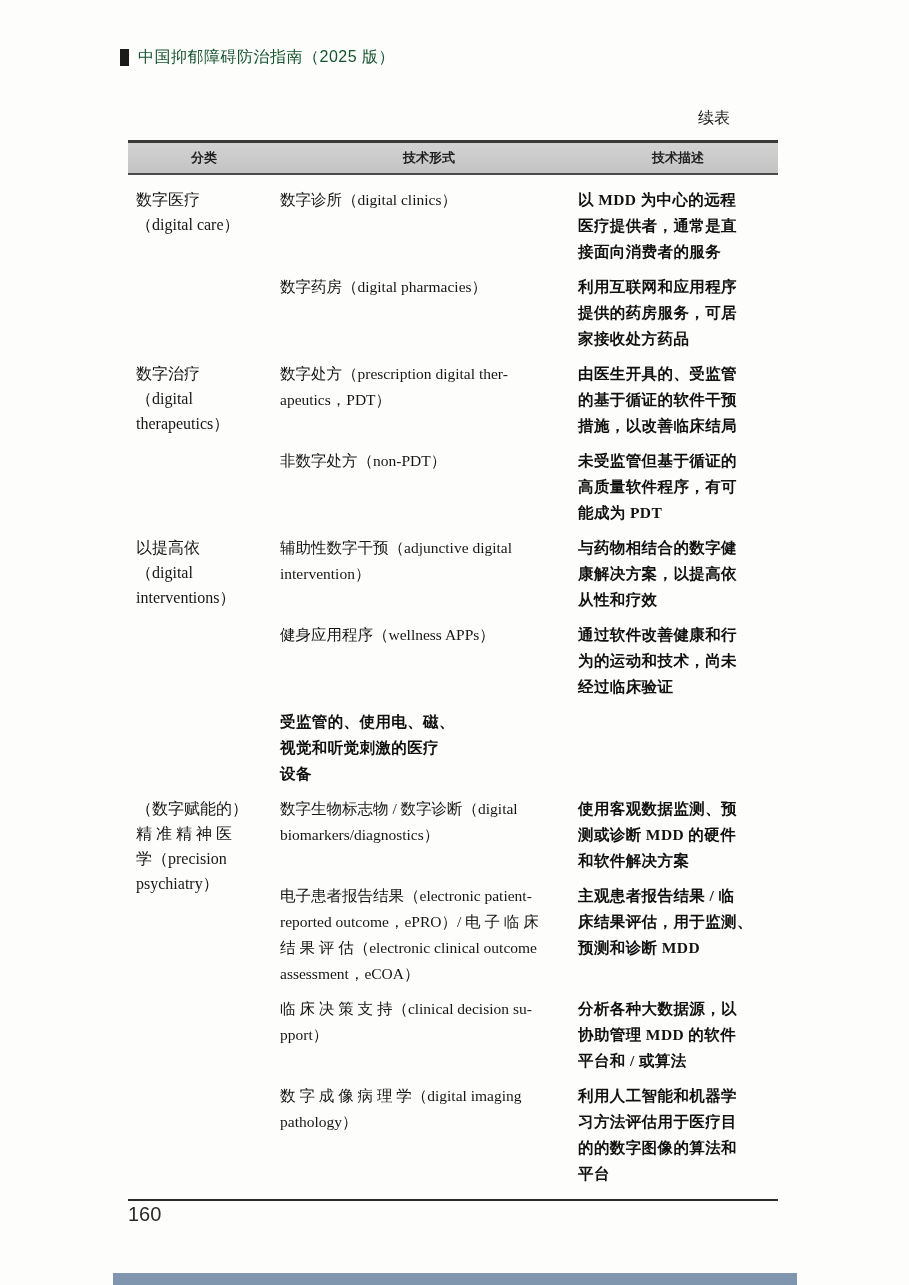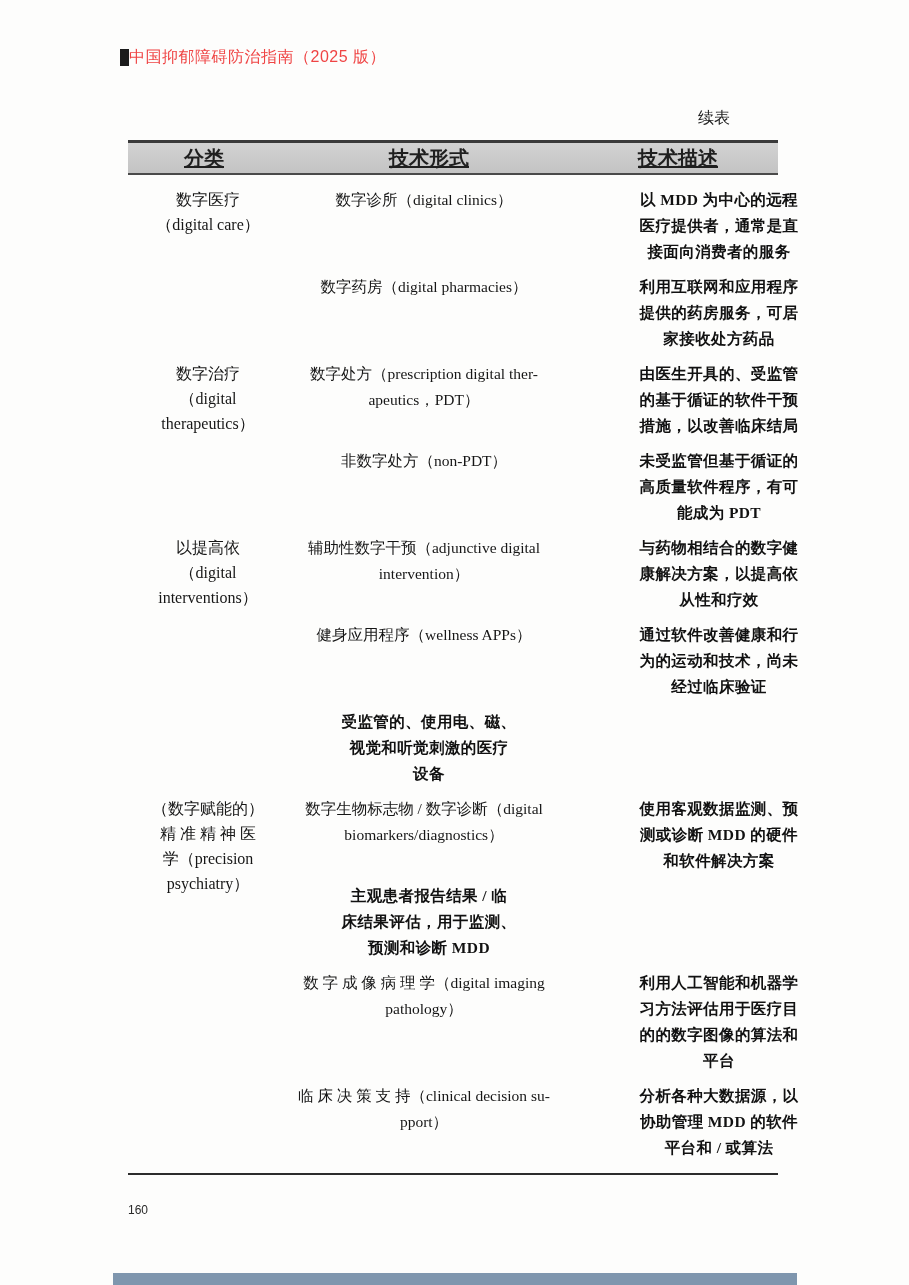--- a/index.html
+++ b/index.html
@@ -8,67 +8,67 @@
     width:909px; height:1285px;
     background:#fdfdfc;
     font-family:"Liberation Serif","DejaVu Serif",serif;
     color:#1d1d1d;
     overflow:hidden;
   }
 
   
   .book-header {
     position:absolute; top:47px; left:120px;
-    display:flex; align-items:center; 
+    display:flex; align-items:center; gap:9px;
     font-family:"Liberation Sans","DejaVu Sans",sans-serif;
-    font-size:16px; letter-spacing:0.5px; color:#ef4444;
+    font-size:16px; letter-spacing:0.5px; color:#14532d;
   }
   .marker { width:9px; height:17px; background:#1b1b1b; }
 
   
   .continued {
     position:absolute; top:108px; left:112px; width:650px;
     box-sizing:border-box; padding-right:32px;
     text-align:right; font-size:16px; color:#222;
   }
 
   
   .dtable { position:absolute; top:140px; left:128px; width:650px; }
   .thead {
     display:grid; grid-template-columns:152px 298px 200px;
     height:30px; align-items:center;
     background:linear-gradient(#d2d2d2,#c3c3c3);
     border-top:3px solid #3a3a3a;
     border-bottom:2px solid #4a4a4a;
     font-family:"Liberation Sans","DejaVu Sans",sans-serif;
-    font-size:20px; font-weight:bold; color:#1f1f1f;text-decoration:underline;
+    font-size:13px; font-weight:bold; color:#1f1f1f;
   }
   .th { text-align:center; }
 
-  .tbody { padding-top:12px;text-align:center; }
+  .tbody { padding-top:12px; }
   .group { display:grid; grid-template-columns:152px 498px; }
   .cat {
     padding-left:8px; font-size:16px; line-height:25px;
     white-space:pre-line; color:#161616;
   }
-  .row { display:grid; grid-template-columns:298px 200px; margin-bottom:9px;gap:41px; }
+  .row { display:grid; grid-template-columns:298px 200px; margin-bottom:9px; }
   .form {
     font-size:15.5px; line-height:26px; white-space:pre-line;
     padding-right:10px; box-sizing:border-box; color:#161616;
   }
   .desc {
     font-size:15.5px; line-height:26px; white-space:pre-line;
     font-weight:700; letter-spacing:0.4px; color:#111;
   }
   .bottom-rule { border-top:2px solid #2c2c2c; margin-top:3px; }
 
   .page-number {
     position:absolute; left:128px; top:1203px;
     font-family:"Liberation Sans","DejaVu Sans",sans-serif;
-    font-size:12px; color:#2a2a2a;
+    font-size:20px; color:#2a2a2a;
   }
 
   .accent-bar {
     position:absolute; left:113px; right:112px; bottom:0; height:12px;
     background:#7f96ae;
   }
 </style>
 </head>
 <body>
 
@@ -163,39 +163,43 @@
 psychiatry）</div>
         <div>
           <div class="row">
             <div class="form">数字生物标志物 / 数字诊断（digital
 biomarkers/diagnostics）</div>
             <div class="desc">使用客观数据监测、预
 测或诊断 MDD 的硬件
 和软件解决方案</div>
           </div>
           <div class="row">
+            <div class="form">电子患者报告结果（electronic patient-
+reported outcome，ePRO）/ 电 子 临 床
+结 果 评 估（electronic clinical outcome
+assessment，eCOA）</div>
             <div class="desc">主观患者报告结果 / 临
 床结果评估，用于监测、
 预测和诊断 MDD</div>
+          </div>
+          <div class="row">
+            <div class="form">临 床 决 策 支 持（clinical decision su-
+pport）</div>
+            <div class="desc">分析各种大数据源，以
+协助管理 MDD 的软件
+平台和 / 或算法</div>
           </div>
           <div class="row">
             <div class="form">数 字 成 像 病 理 学（digital imaging
 pathology）</div>
             <div class="desc">利用人工智能和机器学
 习方法评估用于医疗目
 的的数字图像的算法和
 平台</div>
           </div>
-          <div class="row">
-            <div class="form">临 床 决 策 支 持（clinical decision su-
-pport）</div>
-            <div class="desc">分析各种大数据源，以
-协助管理 MDD 的软件
-平台和 / 或算法</div>
-          </div>
         </div>
       </div>
 
     </div>
 
     <div class="bottom-rule"></div>
   </div>
 
   <div class="page-number">160</div>
 

